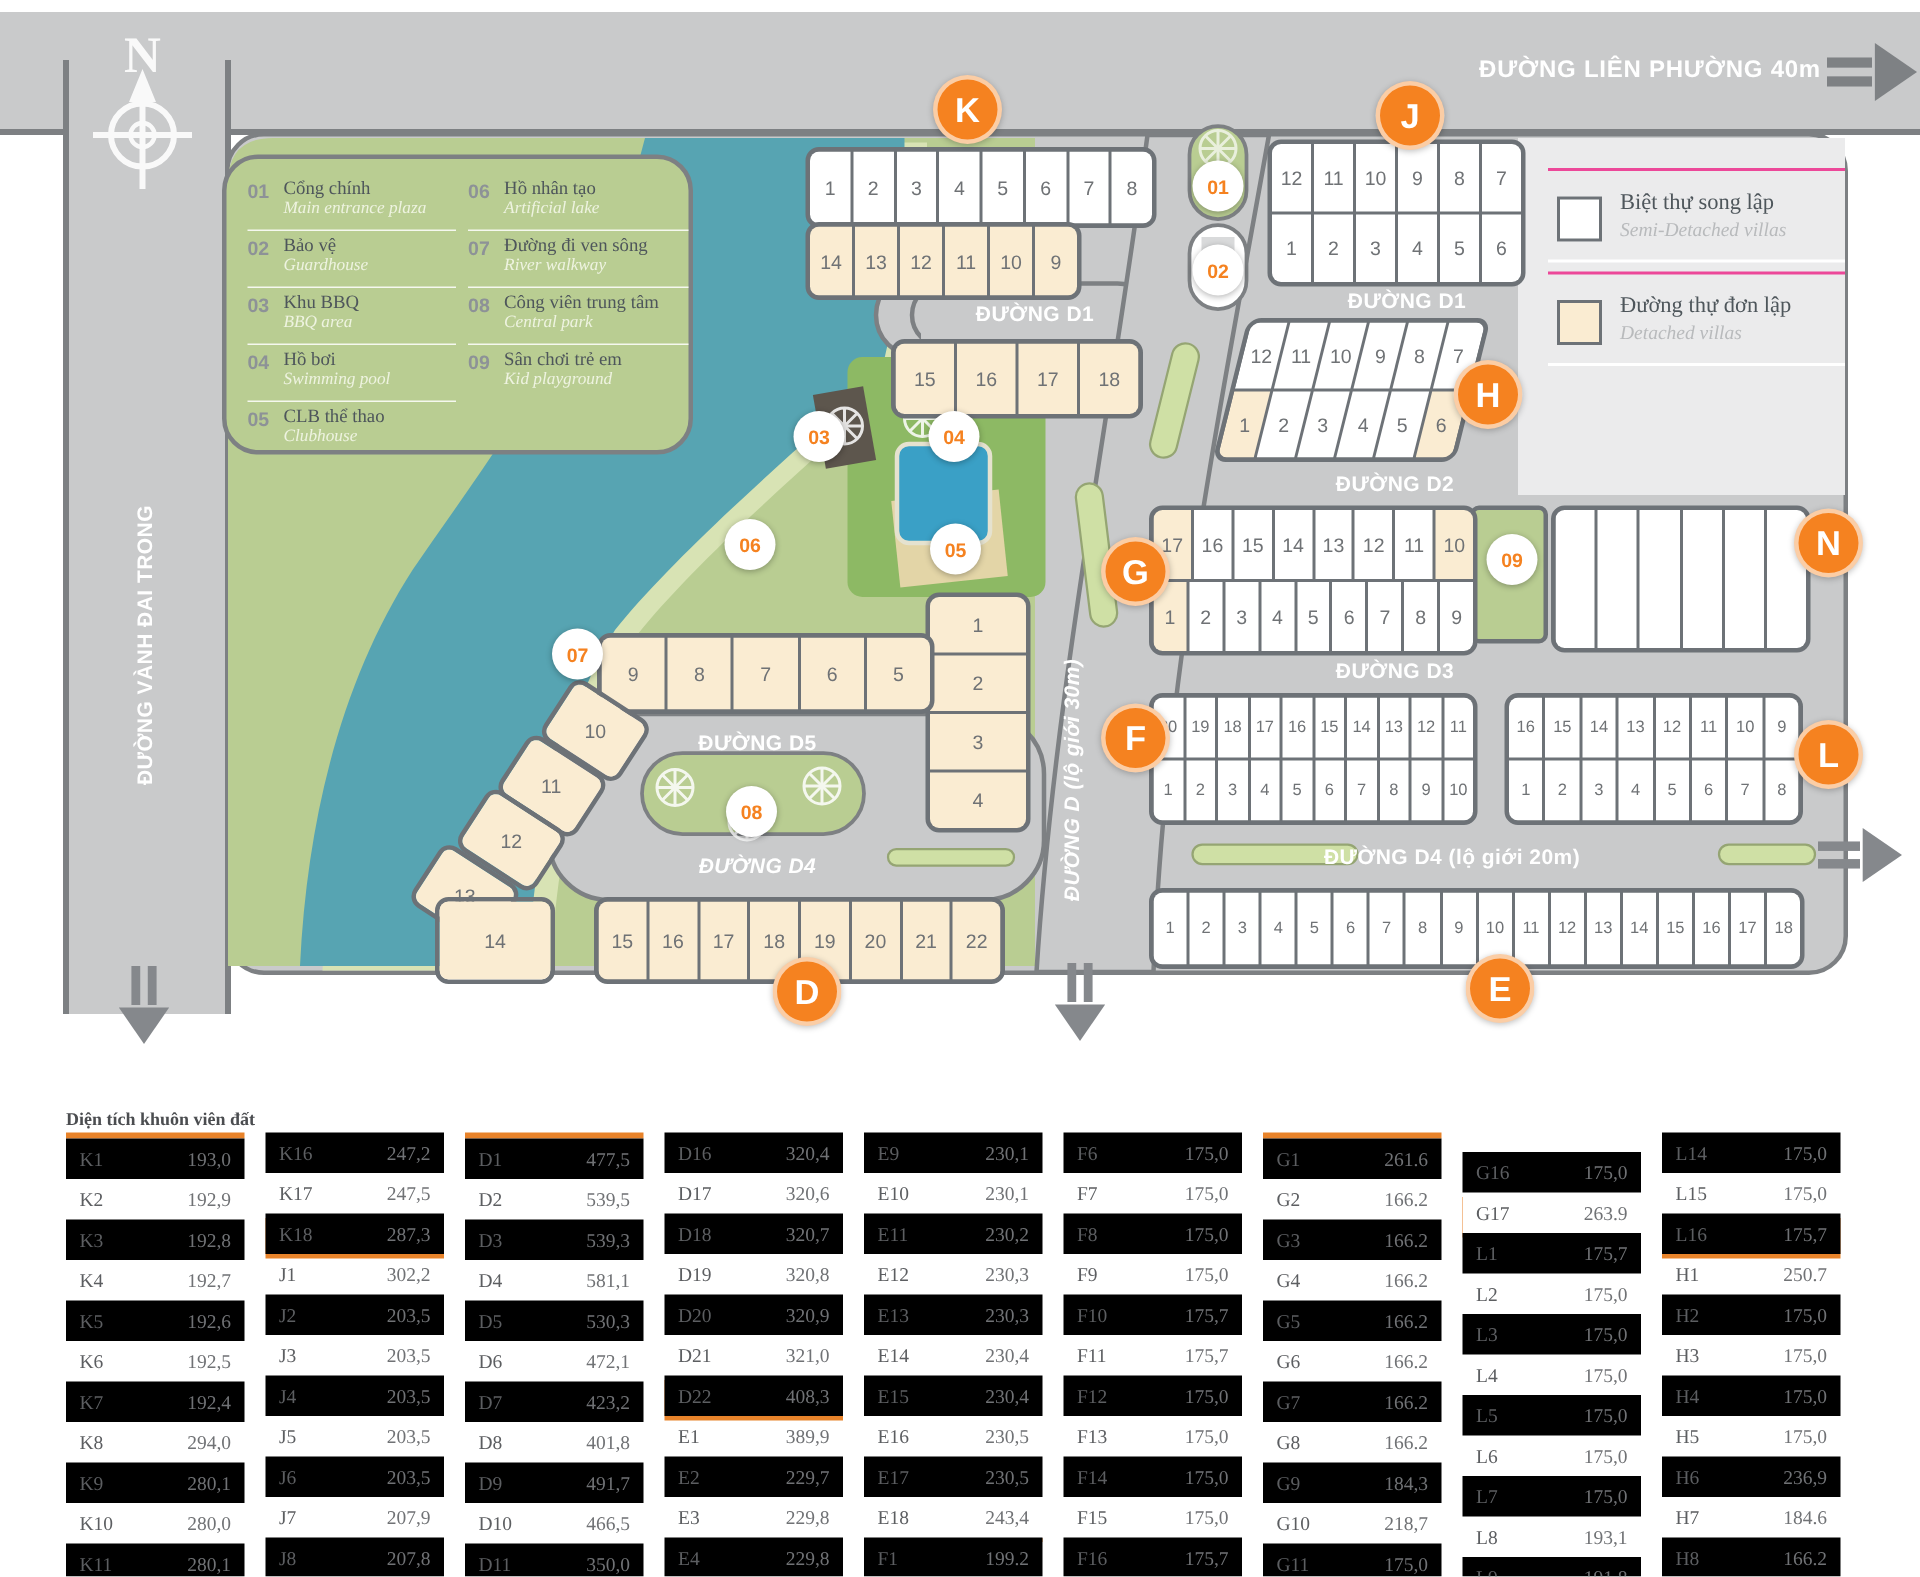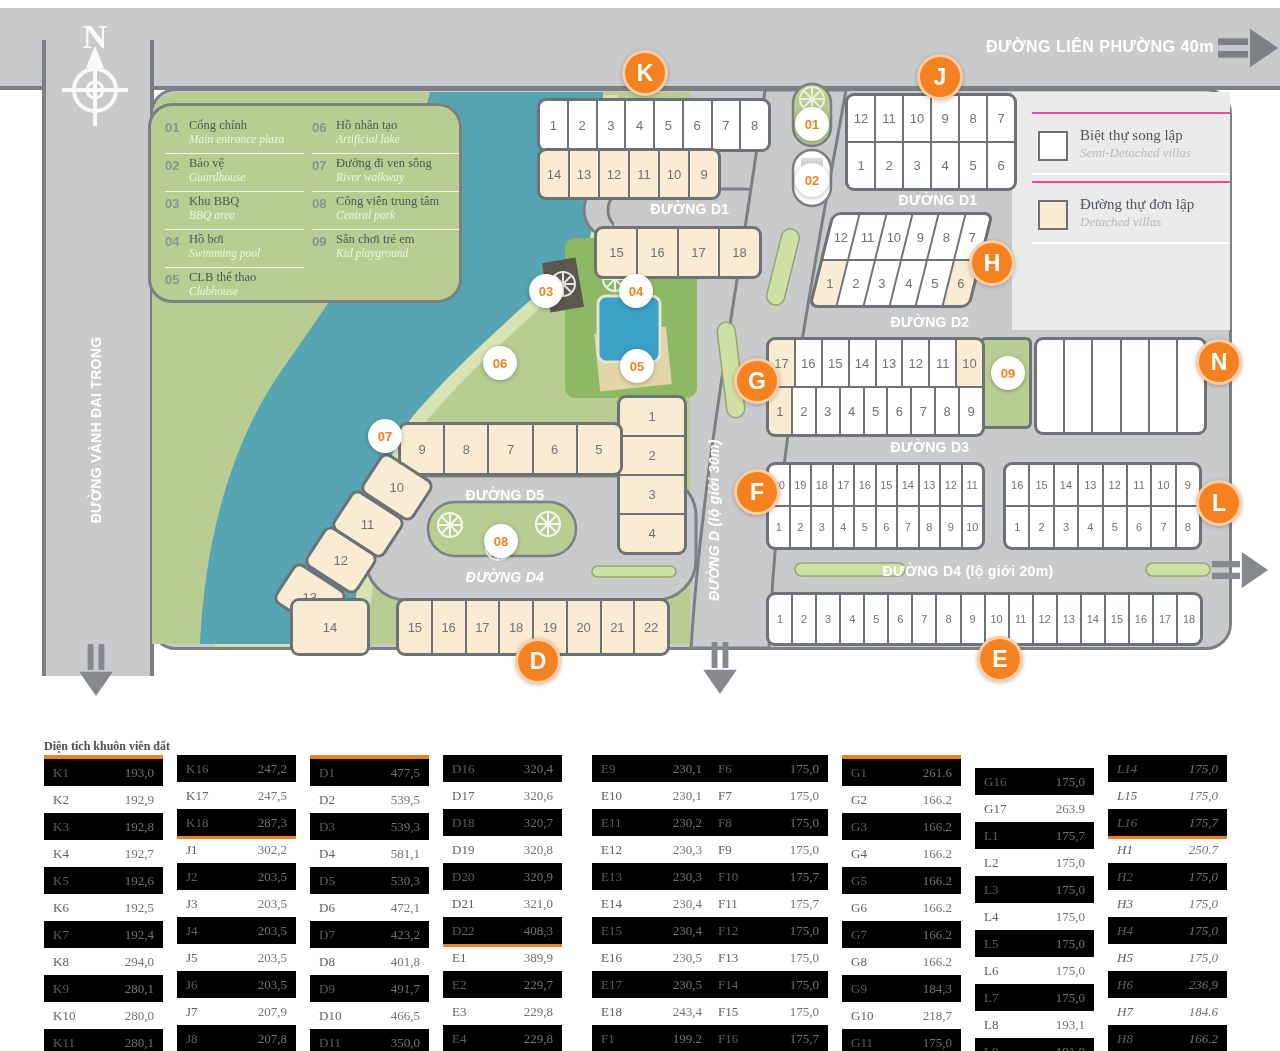--- a/index.html
+++ b/index.html
@@ -1000,21 +1000,21 @@
       </div>
       <div class="trow">
         <span class="tlab">E3</span>
         <span class="tval">229,8</span>
       </div>
       <div class="trow odd">
         <span class="tlab">E4</span>
         <span class="tval">229,8</span>
       </div>
     </div>
-    <div class="tcol" style="left: 592px; top: 755px;">
+    <div class="tcol" style="left: 576px; top: 755px;">
       <div class="trow odd">
         <span class="tlab">E9</span>
         <span class="tval">230,1</span>
       </div>
       <div class="trow">
         <span class="tlab">E10</span>
         <span class="tval">230,1</span>
       </div>
       <div class="trow odd">
         <span class="tlab">E11</span>
@@ -1184,21 +1184,21 @@
       </div>
       <div class="trow">
         <span class="tlab">L8</span>
         <span class="tval">193,1</span>
       </div>
       <div class="trow odd">
         <span class="tlab">L9</span>
         <span class="tval">191,8</span>
       </div>
     </div>
-    <div class="tcol" style="left: 1108px; top: 755px; font-style: italic;">
+    <div class="tcol" style="left: 1108px; top: 755px;">
       <div class="trow odd">
         <span class="tlab">L14</span>
         <span class="tval">175,0</span>
       </div>
       <div class="trow">
         <span class="tlab">L15</span>
         <span class="tval">175,0</span>
       </div>
       <div class="trow odd rule">
         <span class="tlab">L16</span>

